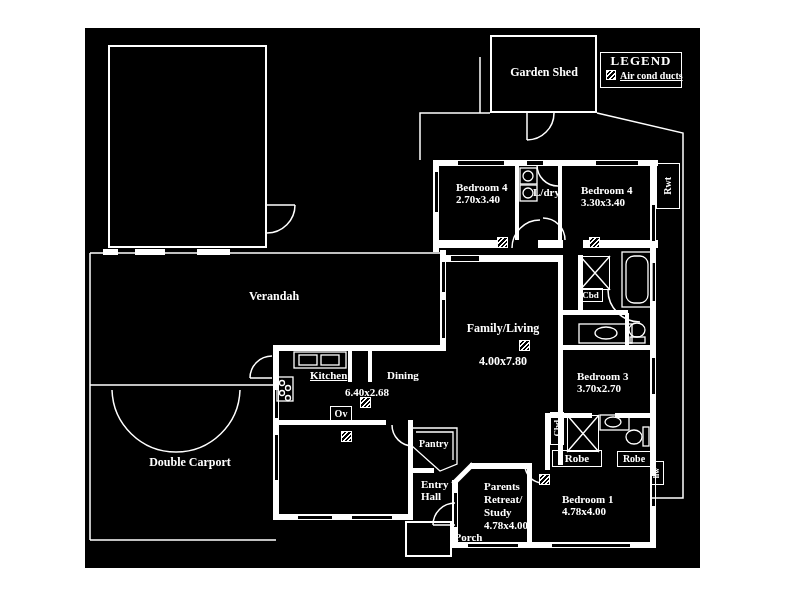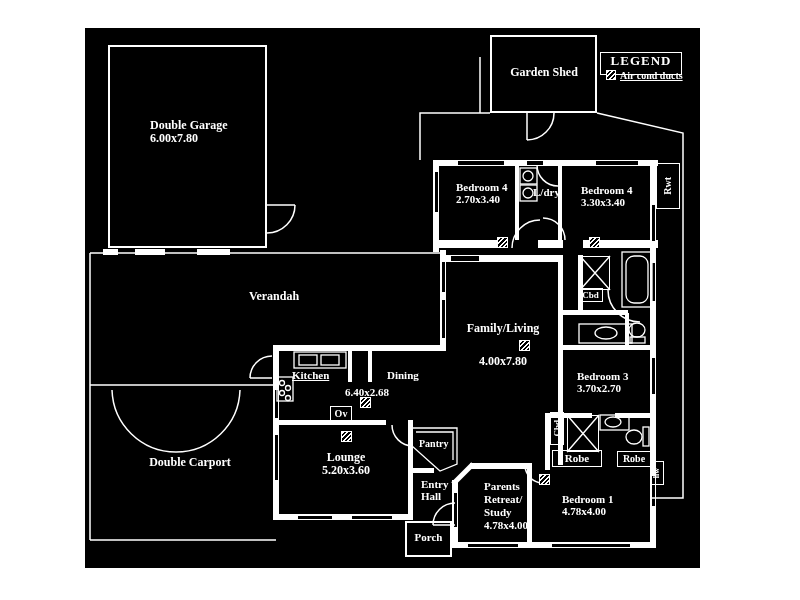--- a/index.html
+++ b/index.html
@@ -150,21 +150,21 @@
     </g>
   </svg>
 
   <div class="duct" style="left:497px;top:237px;"></div>
   <div class="duct" style="left:589px;top:237px;"></div>
   <div class="duct" style="left:519px;top:340px;"></div>
   <div class="duct" style="left:360px;top:397px;"></div>
   <div class="duct" style="left:341px;top:431px;"></div>
   <div class="duct" style="left:539px;top:474px;"></div>
 
-  <div class="box1" style="left:600px;top:52px;width:82px;height:23px;">
+  <div class="box1" style="left:600px;top:52px;width:82px;height:36px;">
     <div class="lbl s13 ctr" style="position:relative;left:0;top:1px;width:100%;">LEGEND</div>
   </div>
   <div class="duct" style="left:606px;top:70px;width:10px;height:10px;"></div>
   <div class="lbl s10" style="left:620px;top:70px;text-decoration:underline;">Air cond ducts</div>
 
   <div class="box15 flexc" style="left:656px;top:163px;width:24px;height:46px;">
     <span class="vtext s10 lbl" style="position:static;">Rwt</span>
   </div>
   <div class="box1 flexc" style="left:651px;top:461px;width:13px;height:24px;">
     <span class="vtext s8 lbl" style="position:static;">hw</span>
@@ -180,40 +180,38 @@
   </div>
   <div class="box15 flexc" style="left:617px;top:451px;width:34px;height:16px;">
     <span class="s10 lbl" style="position:static;">Robe</span>
   </div>
   <div class="box1 flexc" style="left:330px;top:406px;width:22px;height:16px;">
     <span class="s10 lbl" style="position:static;">Ov</span>
   </div>
   <div class="box15" style="left:580px;top:256px;width:30px;height:34px;"></div>
   <div class="box15" style="left:567px;top:415px;width:32px;height:37px;"></div>
 
-  <div class="lbl" style="left:150px;top:119px;"><span>Double Garage</span><br><span>6.00x7.80</span></div>
   <div class="lbl ctr" style="left:500px;top:66px;width:88px;">Garden Shed</div>
   <div class="lbl ctr" style="left:234px;top:290px;width:80px;">Verandah</div>
   <div class="lbl ctr" style="left:125px;top:456px;width:130px;">Double Carport</div>
-  <div class="lbl ctr" style="left:405px;top:531px;width:47px;font-size:11px;">Porch</div>
+  <div class="lbl ctr" style="left:405px;top:531px;width:47px;font-size:11px;padding-left:40px;">Porch</div>
 
   <div class="lbl s11" style="left:456px;top:181px;"><span>Bedroom 4</span><br><span>2.70x3.40</span></div>
   <div class="lbl s11" style="left:533px;top:186px;">L/dry</div>
   <div class="lbl s11" style="left:581px;top:184px;"><span>Bedroom 4</span><br><span>3.30x3.40</span></div>
 
   <div class="lbl ctr" style="left:447px;top:322px;width:112px;">Family/Living</div>
   <div class="lbl ctr" style="left:447px;top:355px;width:112px;">4.00x7.80</div>
 
-  <div class="lbl s11" style="left:292px;top:369px;text-decoration:underline;">Kitchen</div>
+  <div class="lbl s11" style="left:310px;top:369px;text-decoration:underline;">Kitchen</div>
   <div class="lbl s11" style="left:387px;top:369px;">Dining</div>
   <div class="lbl ctr s11" style="left:327px;top:386px;width:80px;">6.40x2.68</div>
 
   <div class="lbl s11" style="left:577px;top:370px;"><span>Bedroom 3</span><br><span>3.70x2.70</span></div>
 
-  <div class="lbl ctr" style="left:296px;top:451px;width:100px;"><span>Lounge</span><br><span>5.20x3.60</span></div>
 
   <div class="lbl s10" style="left:419px;top:438px;">Pantry</div>
 
   <div class="lbl s11" style="left:421px;top:478px;"><span>Entry</span><br><span>Hall</span></div>
 
   <div class="lbl s11" style="left:484px;top:480px;line-height:1.18;"><span>Parents</span><br><span>Retreat/</span><br><span>Study</span><br><span>4.78x4.00</span></div>
 
   <div class="lbl s11" style="left:562px;top:493px;"><span>Bedroom 1</span><br><span>4.78x4.00</span></div>
 </div>
 

